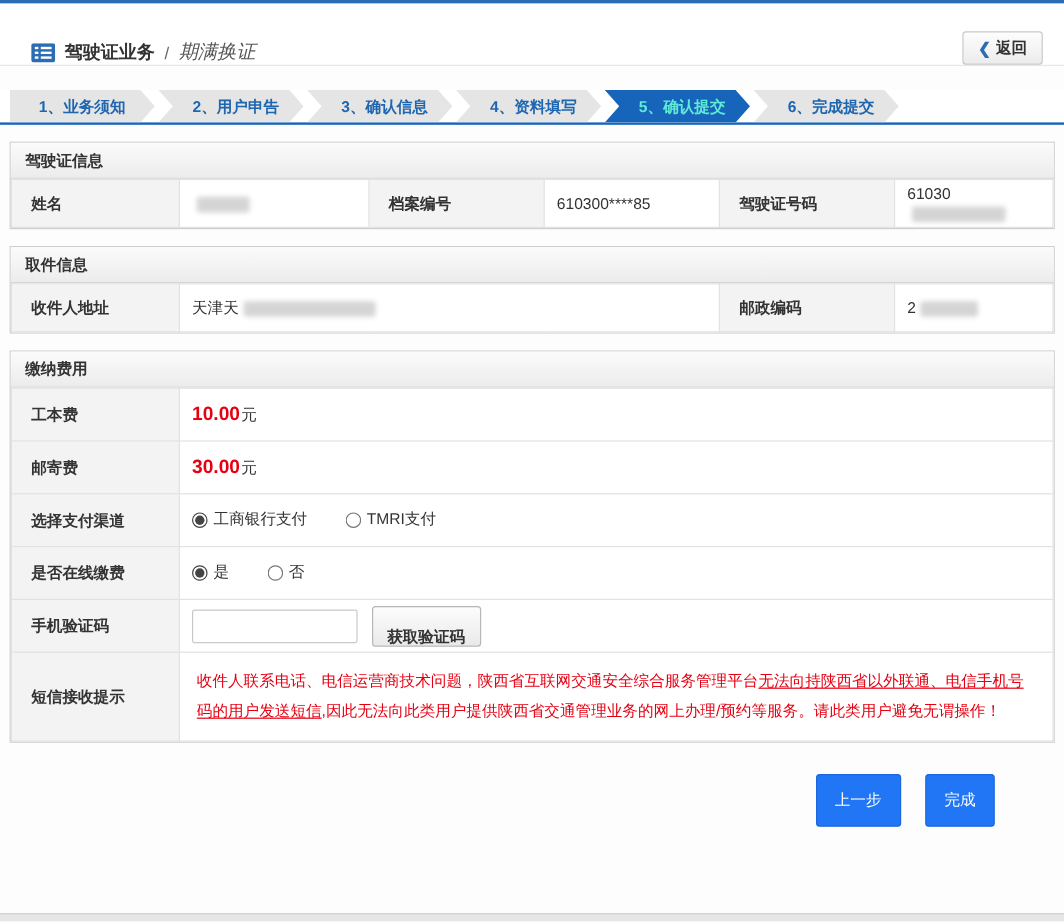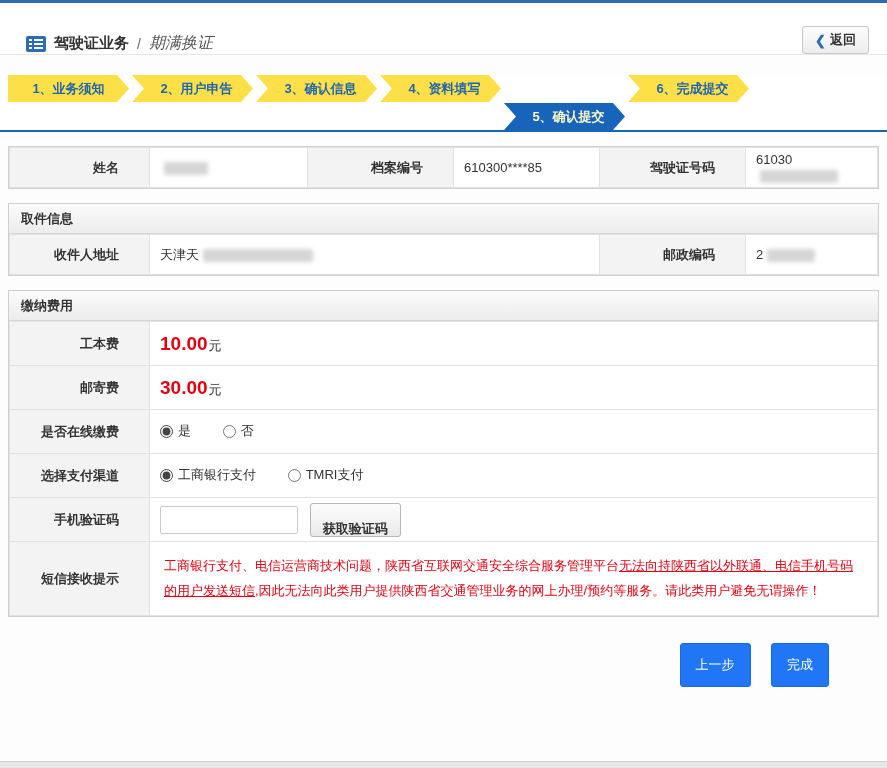--- a/index.html
+++ b/index.html
@@ -32,49 +32,49 @@
   }
   .back-chev { color: #2b6cb3; font-weight: bold; font-size: 13px; }
 
   
   .steps {
     margin-top: 20px; padding-left: 8px; display: flex; gap: 3px;
     border-bottom: 2px solid #1665bb; background: #fff; flex: 0 0 auto;
   }
   .step {
     width: 121px; height: 27px; line-height: 27px; text-align: center;
-    font-size: 13px; font-weight: bold; color: #1f66b0; background: #fde047;
+    font-size: 13px; font-weight: bold; color: #1f66b0; background: #e5e5e5;
     padding-left: 8px;
     clip-path: polygon(0 0, calc(100% - 12px) 0, 100% 50%, calc(100% - 12px) 100%, 0 100%, 12px 50%);
   }
   .step.first { clip-path: polygon(0 0, calc(100% - 12px) 0, 100% 50%, calc(100% - 12px) 100%, 0 100%); padding-left: 0; }
-  .step.active { background: #1665bb; color: #fef9c3; margin-top: 28px; }
+  .step.active { background: #1665bb; color: #5eead4; }
 
   
   .panel { margin: 14px 8px 0 8px; border: 1px solid #cfcfcf; background: #fff; }
   .panel-title {
     height: 30px; line-height: 30px; padding-left: 12px;
     background: linear-gradient(#fbfbfb, #ececec);
     border-bottom: 1px solid #d6d6d6;
     font-size: 13px; font-weight: bold; color: #333;
   }
   table { width: 100%; border-collapse: collapse; table-layout: fixed; }
   td { border: 1px solid #e2e2e2; height: 40px; font-size: 13px; }
-  td.lbl { background: #f3f3f3; text-align: right; padding: 0 30px; font-weight: bold; color: #333; }
+  td.lbl { background: #f3f3f3; text-align: left; padding: 0 16px; font-weight: bold; color: #333; }
   td.val { background: #fff; padding: 0 10px; color: #333; }
 
   .smudge {
     display: inline-block; height: 13px; background: #c3c3c3;
     filter: blur(2px); opacity: .7; border-radius: 2px; vertical-align: middle;
     margin-left: 4px;
   }
 
   
   .fee-table td { height: 44px; }
-  .amount { color: #e60012; font-weight: bold; font-size: 19px; }
+  .amount { color: #e60012; font-weight: bold; font-size: 16px; }
   .unit { font-size: 13px; color: #333; margin-left: 1px; }
   .radio-lab { display: inline-flex; align-items: center; gap: 5px; margin-right: 28px; font-size: 13px; cursor: pointer; }
   .radio-lab input { width: 13px; height: 13px; accent-color: #444; cursor: pointer; }
   .captcha-input {
     width: 138px; height: 28px; border: 1px solid #c9c9c9; border-radius: 2px;
     padding: 0 6px; font-size: 13px; vertical-align: middle;
   }
   .captcha-btn {
     height: 28px; margin-left: 8px; padding: 16px 12px; vertical-align: middle;
     font-size: 13px; font-weight: bold; color: #333; cursor: pointer;
@@ -123,20 +123,21 @@
 <nav class="steps">
   <div class="step first">1、业务须知</div>
   <div class="step">2、用户申告</div>
   <div class="step">3、确认信息</div>
   <div class="step">4、资料填写</div>
   <div class="step active">5、确认提交</div>
   <div class="step">6、完成提交</div>
 </nav>
 
 <section class="panel">
+  <div class="panel-title">驾驶证信息</div>
   <table>
     <colgroup>
         <col style="width:140px">
         <col style="width:158px">
         <col style="width:146px">
         <col style="width:146px">
         <col style="width:146px">
         <col>
       </colgroup>
     <tbody>
@@ -188,56 +189,56 @@
         <span class="amount">10.00</span><span class="unit">元</span>
       </td>
     </tr>
     <tr>
       <td class="lbl">邮寄费</td>
       <td class="val">
         <span class="amount">30.00</span><span class="unit">元</span>
       </td>
     </tr>
     <tr>
+      <td class="lbl">选择支付渠道</td>
+      <td class="val">
+        <label class="radio-lab">
+          <input type="radio" name="pay-channel" checked="" style="">
+          <span>工商银行支付</span>
+        </label>
+        <label class="radio-lab">
+          <input type="radio" name="pay-channel" style="">
+          <span>TMRI支付</span>
+        </label>
+      </td>
+    </tr>
+    <tr>
       <td class="lbl">是否在线缴费</td>
       <td class="val">
         <label class="radio-lab">
           <input type="radio" name="online-pay" checked="" style="">
           <span>是</span>
         </label>
         <label class="radio-lab">
           <input type="radio" name="online-pay" style="">
           <span>否</span>
         </label>
       </td>
     </tr>
     <tr>
-      <td class="lbl">选择支付渠道</td>
-      <td class="val">
-        <label class="radio-lab">
-          <input type="radio" name="pay-channel" checked="" style="">
-          <span>工商银行支付</span>
-        </label>
-        <label class="radio-lab">
-          <input type="radio" name="pay-channel" style="">
-          <span>TMRI支付</span>
-        </label>
-      </td>
-    </tr>
-    <tr>
       <td class="lbl">手机验证码</td>
       <td class="val">
         <input type="text" class="captcha-input" value="" style="">
         <button class="captcha-btn">获取验证码</button>
       </td>
     </tr>
     <tr>
       <td class="lbl">短信接收提示</td>
       <td class="val notice-cell">
-        <span>工商银行支付、电信运营商技术问题，陕西省互联网交通安全综合服务管理平台</span><span class="ul">无法向持陕西省以外联通、电信手机号码的用户发送短信</span><span>,因此无法向此类用户提供陕西省交通管理业务的网上办理/预约等服务。请此类用户避免无谓操作！</span>
+        <span>收件人联系电话、电信运营商技术问题，陕西省互联网交通安全综合服务管理平台</span><span class="ul">无法向持陕西省以外联通、电信手机号码的用户发送短信</span><span>,因此无法向此类用户提供陕西省交通管理业务的网上办理/预约等服务。请此类用户避免无谓操作！</span>
       </td>
     </tr>
   </tbody>
     </table>
 </section>
 
 <div class="actions">
   <button class="btn-primary">上一步</button>
   <button class="btn-primary">完成</button>
 </div>

